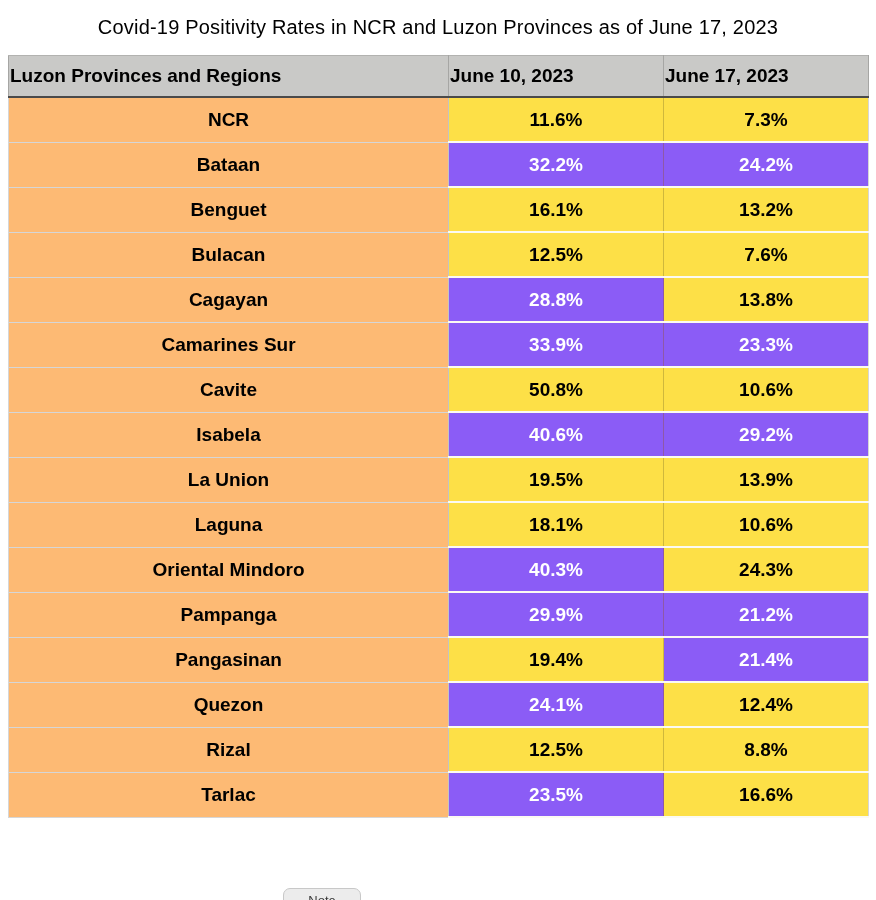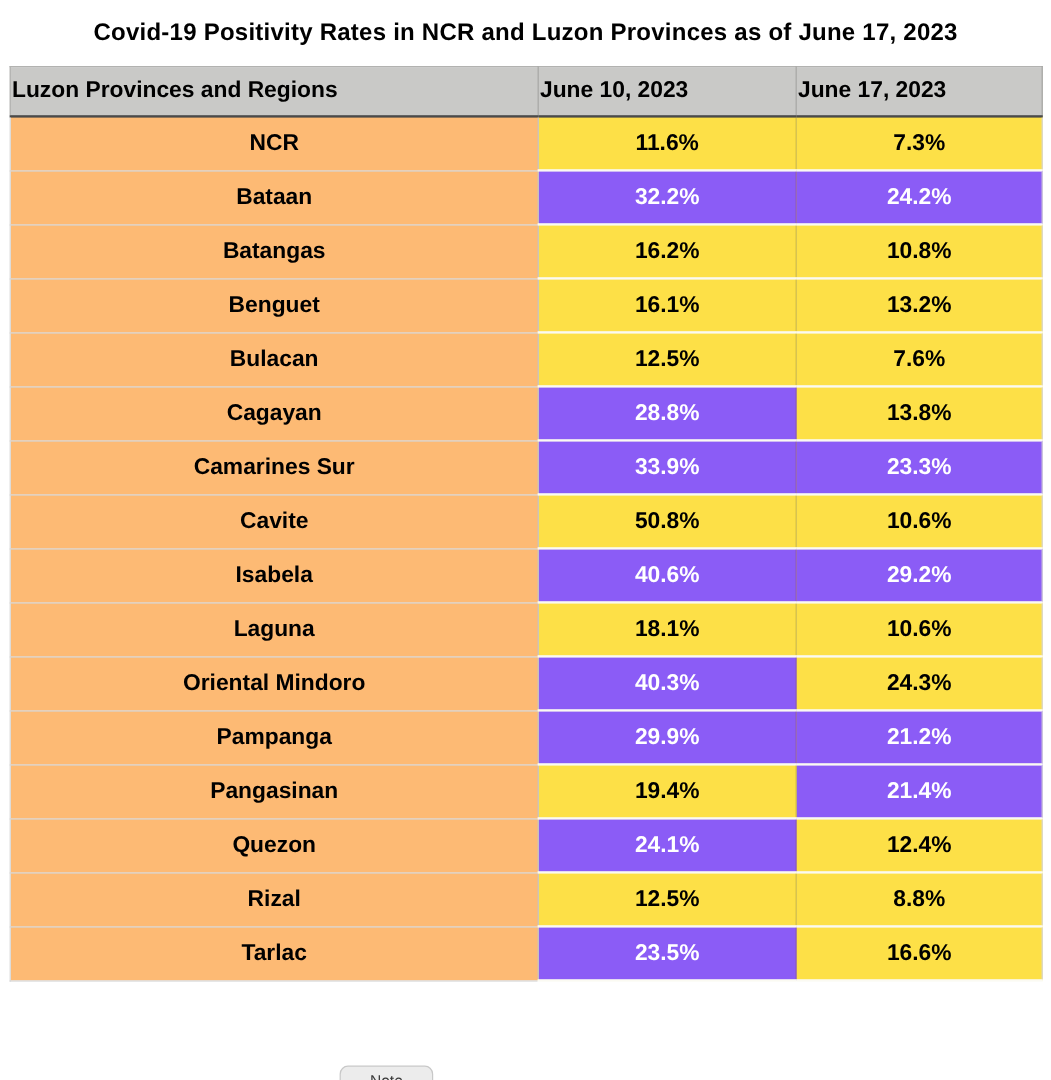--- a/index.html
+++ b/index.html
@@ -12,21 +12,21 @@
     font-family: "Liberation Sans", sans-serif;
     position: relative;
   }
   .title {
     position: absolute;
     top: 16px;
     left: 0;
     width: 876px;
     text-align: center;
     font-size: 20px;
-    font-weight: 700;
+    font-weight: 400;
     color: #000000;
     letter-spacing: 0.2px;
   }
   table.rates-table {
     position: absolute;
     top: 55px;
     left: 8px;
     width: 860px;
     border-collapse: collapse;
     table-layout: fixed;
@@ -116,25 +116,20 @@
         <td class="province">NCR</td>
         <td class="cell-yellow">11.6%</td>
         <td class="cell-yellow">7.3%</td>
       </tr>
       <tr>
         <td class="province">Bataan</td>
         <td class="cell-orange">32.2%</td>
         <td class="cell-orange">24.2%</td>
       </tr>
       <tr>
-        <td class="province">Batangas</td>
-        <td class="cell-yellow">16.2%</td>
-        <td class="cell-yellow">10.8%</td>
-      </tr>
-      <tr>
         <td class="province">Benguet</td>
         <td class="cell-yellow">16.1%</td>
         <td class="cell-yellow">13.2%</td>
       </tr>
       <tr>
         <td class="province">Bulacan</td>
         <td class="cell-yellow">12.5%</td>
         <td class="cell-yellow">7.6%</td>
       </tr>
       <tr>
@@ -151,20 +146,25 @@
         <td class="province">Cavite</td>
         <td class="cell-yellow">50.8%</td>
         <td class="cell-yellow">10.6%</td>
       </tr>
       <tr>
         <td class="province">Isabela</td>
         <td class="cell-orange">40.6%</td>
         <td class="cell-orange">29.2%</td>
       </tr>
       <tr>
+        <td class="province">La Union</td>
+        <td class="cell-yellow">19.5%</td>
+        <td class="cell-yellow">13.9%</td>
+      </tr>
+      <tr>
         <td class="province">Laguna</td>
         <td class="cell-yellow">18.1%</td>
         <td class="cell-yellow">10.6%</td>
       </tr>
       <tr>
         <td class="province">Oriental Mindoro</td>
         <td class="cell-orange">40.3%</td>
         <td class="cell-yellow">24.3%</td>
       </tr>
       <tr>

